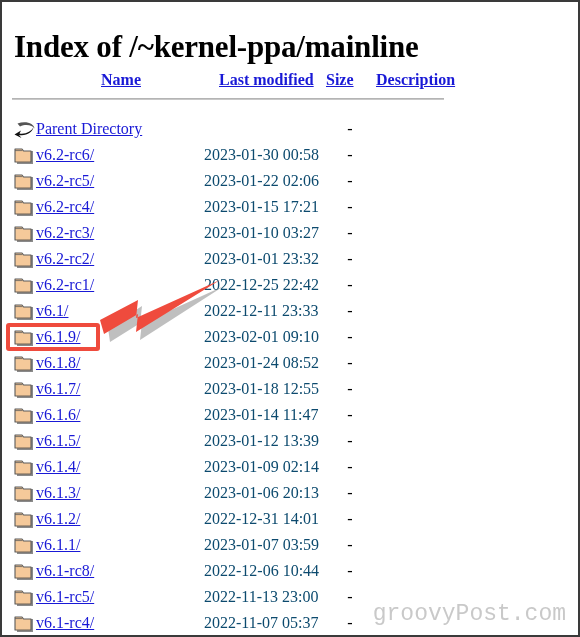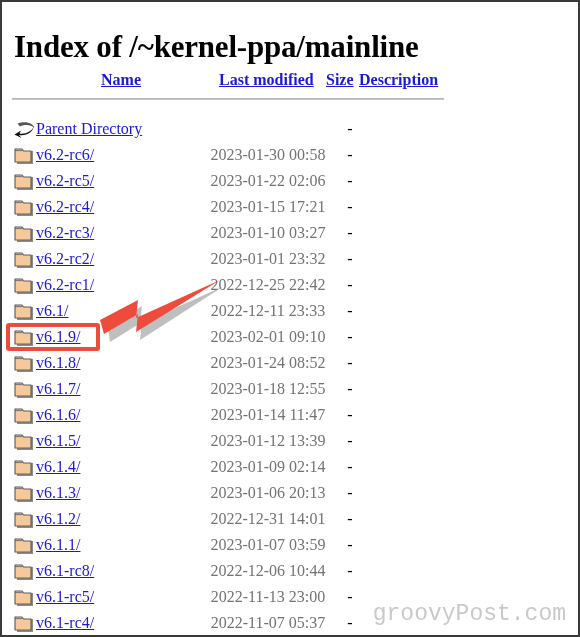--- a/index.html
+++ b/index.html
@@ -49,21 +49,21 @@
     font-size: 16px;
     font-weight: bold;
     color: #1919d6;
     text-decoration: underline;
     white-space: nowrap;
     cursor: pointer;
   }
   #colhead-name        { left: 99px; }
   #colhead-lastmod     { left: 217px; text-decoration: underline; }
   #colhead-size        { left: 324px; text-align: center; }
-  #colhead-description { left: 357px; }
+  #colhead-description { left: 374px; }
 
   
   .rule {
     position: absolute;
     left: 10px;
     width: 432px;
     height: 2px;
     background: #c8c8c8;
     border-top: 1px solid #b4b4b4;
     box-sizing: border-box;
@@ -98,23 +98,23 @@
     font-size: 16px;
     color: #1919d6;
     text-decoration: underline;
     cursor: pointer;
   }
   .date-cell {
     position: absolute;
     left: 202px;
     top: 0;
     width: 128px;
-    text-align: center;
+    text-align: left;
     font-size: 16px;
-    color: #737373;
+    color: #0c4a6e;
   }
   .size-cell {
     position: absolute;
     left: 340px;
     top: 0;
     width: 16px;
     text-align: center;
     font-size: 16px;
     color: #000000;
   }

